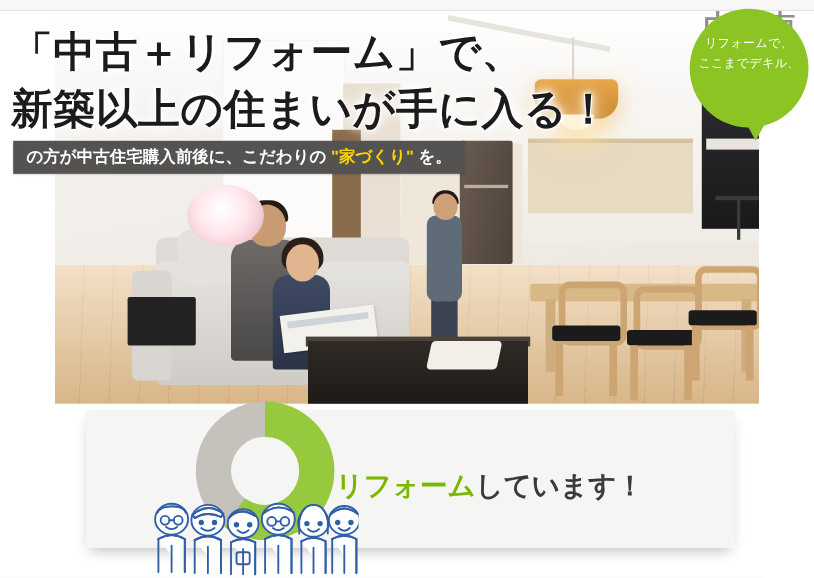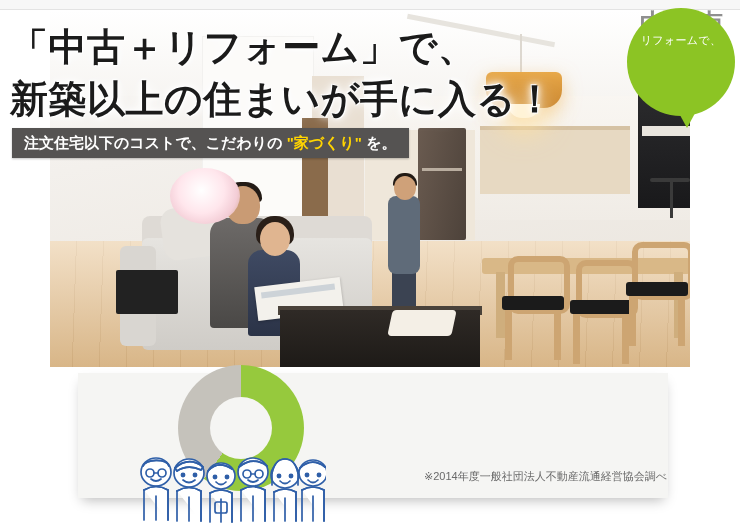--- a/index.html
+++ b/index.html
@@ -225,35 +225,36 @@
       <div class="chand"></div>
     </div>
   </div>
 
   <div class="brand2">中地南</div>
 
   <div class="bubble-tail" style="border-top-color: rgb(140, 196, 36);"></div>
   <div class="bubble" style="background: rgb(140, 196, 36);"></div>
   <div class="bubble-txt">
     <div>リフォームで、</div>
+    <div>ここまでデキル、</div>
   </div>
 
   <div class="hl hl1">「中古＋リフォーム」で、</div>
   <div class="hl hl2">新築以上の住まいが手に入る！</div>
 
-  <div class="sub"><span>注文住宅以下のコストで、こだわりの </span><span class="yl">"家づくり"</span><span> を。</span></div>
+  <div class="sub"><span>の方が中古住宅購入前後に、こだわりの </span><span class="yl">"家づくり"</span><span> を。</span></div>
 
   <div class="panel">
     <div class="panel-in"></div>
   </div>
 
   <div class="donut" style="background: conic-gradient(rgb(150, 201, 61) 0deg, rgb(150, 201, 61) 216deg, rgb(197, 194, 187) 216deg, rgb(197, 194, 187) 360deg);"></div>
   <div class="donut-hole"></div>
 
-  <div class="note">※2014年度一般社団法人不動産流通経営協会調べ</div>
+  <div class="stat-l2"><span class="gr">リフォーム</span><span>しています！</span></div>
 
   <div class="doodles">
     <svg width="190" height="73" viewBox="0 0 190 73" fill="none" stroke="#2f5fa8" stroke-width="1.7" stroke-linecap="round" stroke-linejoin="round">
 
       <g>
         <ellipse cx="20" cy="20" rx="15" ry="14" fill="#fff"></ellipse>
         <path d="M7 14c3-7 23-8 26 0" fill="#fff"></path>
         <path d="M7 14c3-7 23-8 26 0"></path>
         <circle cx="14" cy="21" r="4"></circle>
           <circle cx="26" cy="21" r="4"></circle>

